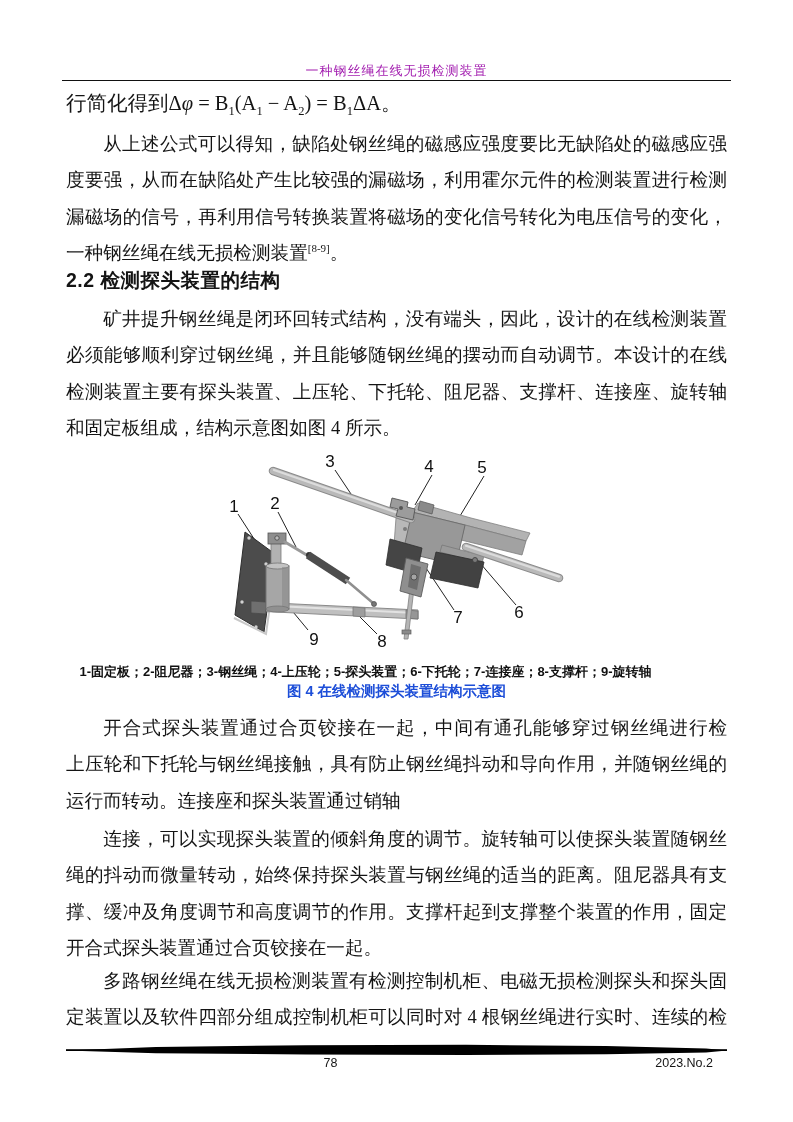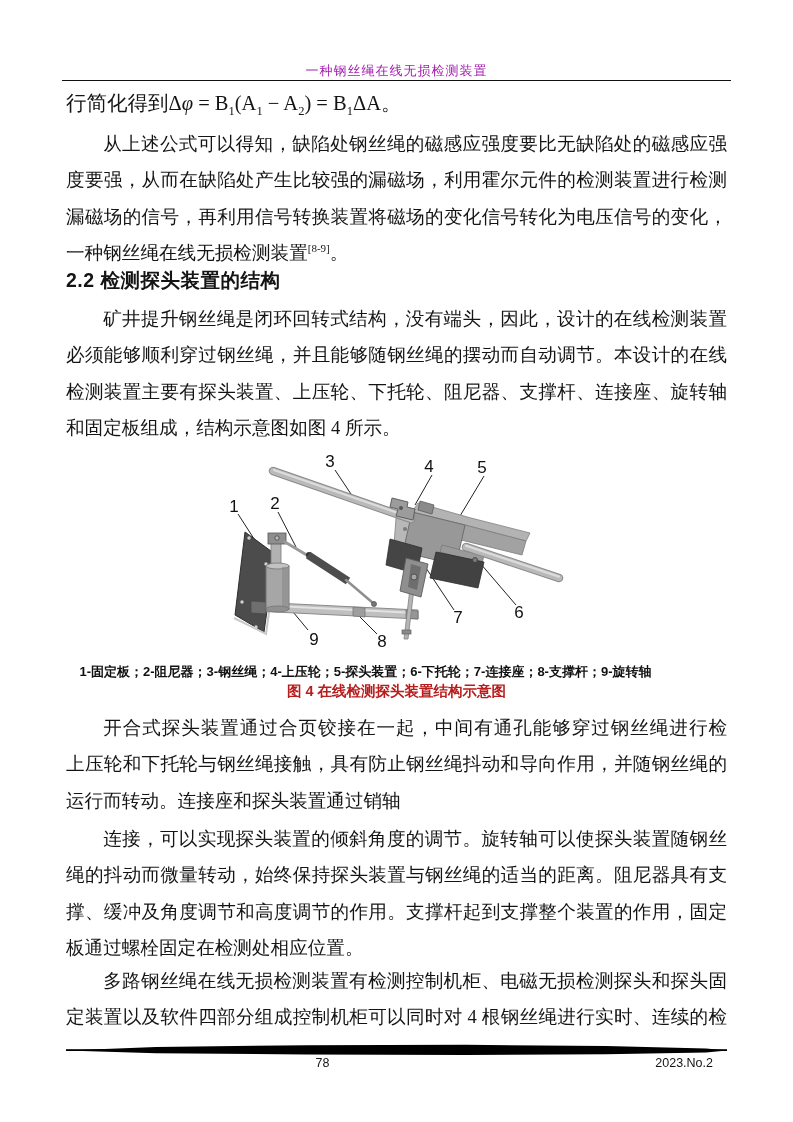--- a/index.html
+++ b/index.html
@@ -32,25 +32,25 @@
   }
   .figure-svg{top:441px;left:168px;}
   .fig-legend{
     top:663px;left:0;width:731px;text-align:center;
     font-family:"Liberation Sans","DejaVu Sans",sans-serif;
     font-size:13px;font-weight:600;color:#101010;
   }
   .fig-caption{
     top:682px;left:0;width:793px;text-align:center;
     font-family:"Liberation Sans","DejaVu Sans",sans-serif;
-    font-size:14.5px;font-weight:bold;color:#b91c1c;
+    font-size:14.5px;font-weight:bold;color:#1d4ed8;
   }
   .footer-bar{top:1044px;left:66px;}
   .page-number{
-    top:1056px;left:0;width:645px;text-align:center;
+    top:1056px;left:8px;width:645px;text-align:center;
     font-family:"Liberation Sans","DejaVu Sans",sans-serif;font-size:12.5px;
   }
   .issue-label{
     top:1056px;right:80px;
     font-family:Liberation Sans, sans-serif;font-size:12.5px;
   }
   .callout{
     font-family:"Liberation Sans","DejaVu Sans",sans-serif;
     font-size:17px;fill:#101010;
   }
@@ -186,21 +186,21 @@
 
   <div class="abs para" style="top:710px">
       <div class="line">开合式探头装置通过合页铰接在一起，中间有通孔能够穿过钢丝绳进行检测，</div>
       <div class="line">上压轮和下托轮与钢丝绳接触，具有防止钢丝绳抖动和导向作用，并随钢丝绳的</div>
       <div class="line last">运行而转动。连接座和探头装置通过销轴</div>
     </div>
   <div class="abs para" style="top:821px">
       <div class="line">连接，可以实现探头装置的倾斜角度的调节。旋转轴可以使探头装置随钢丝</div>
       <div class="line">绳的抖动而微量转动，始终保持探头装置与钢丝绳的适当的距离。阻尼器具有支</div>
       <div class="line">撑、缓冲及角度调节和高度调节的作用。支撑杆起到支撑整个装置的作用，固定</div>
-      <div class="line last">板通过螺栓固定在检测处相应位置。</div>
+      <div class="line last">开合式探头装置通过合页铰接在一起。</div>
     </div>
   <div class="abs para" style="top:963px">
       <div class="line">多路钢丝绳在线无损检测装置有检测控制机柜、电磁无损检测探头和探头固</div>
       <div class="line">定装置以及软件四部分组成控制机柜可以同时对 4 根钢丝绳进行实时、连续的检</div>
     </div>
 
   <svg class="abs footer-bar" width="661" height="12" viewBox="0 0 661 12" xmlns="http://www.w3.org/2000/svg">
     <rect x="0" y="5.2" width="661" height="1.8" fill="#000"></rect>
     <polygon fill="#000" points="0,6.5 90,3 240,1.2 400,0.8 540,2 640,4.5 661,6.5 640,8.5 540,10.2 400,11 240,10.4 90,9.2"></polygon>
   </svg>

